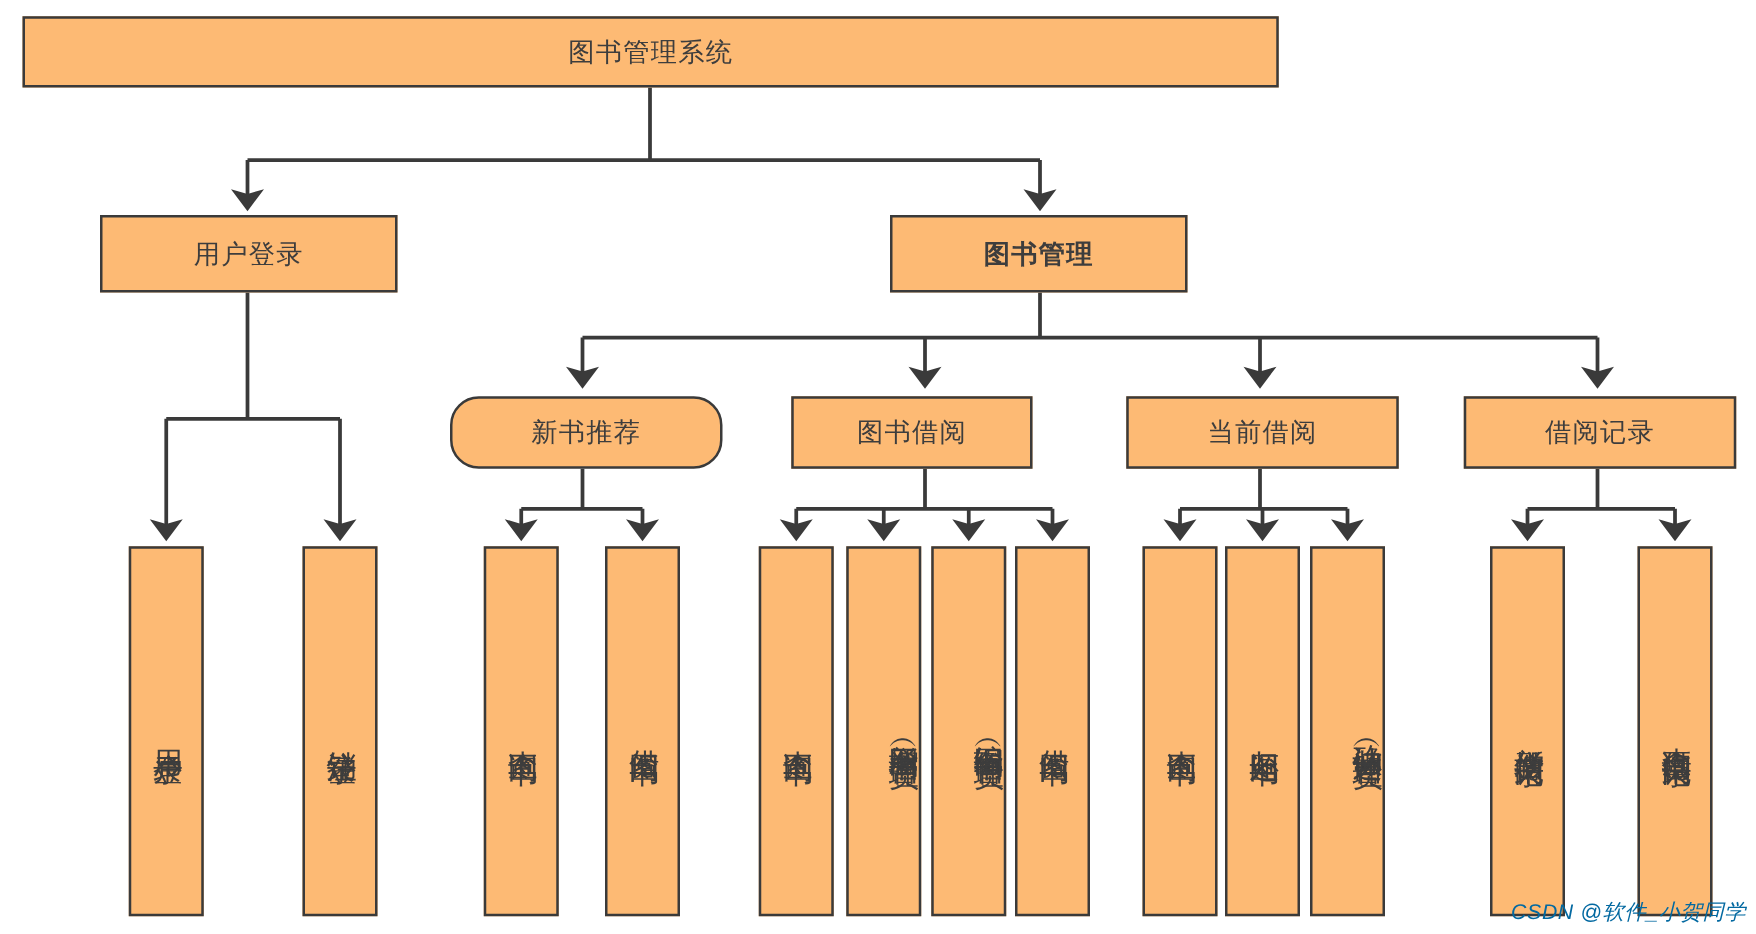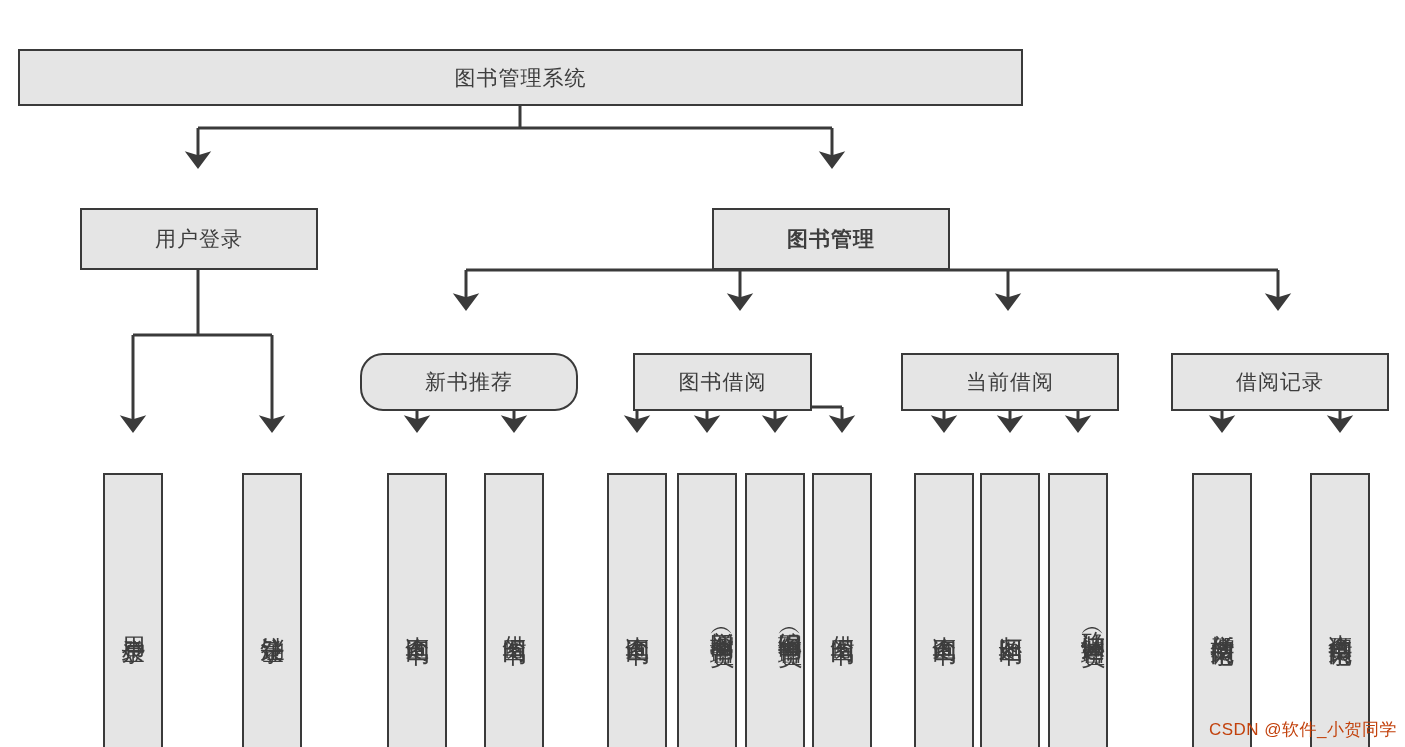--- a/index.html
+++ b/index.html
@@ -21,28 +21,27 @@
     position: absolute;
     left: 0;
     top: 0;
     width: 1405px;
     height: 747px;
     pointer-events: none;
   }
   .node {
     position: absolute;
     box-sizing: border-box;
-    background: #e5e5e5;
+    background: #fdba74;
     border: 2.5px solid #3a3a3a;
     display: flex;
     align-items: center;
     justify-content: center;
     color: #3d3d3d;
     z-index: 2;
-    margin-top: 36px;
   }
   .node-h {
     font-size: 21px;
     letter-spacing: 1px;
     white-space: nowrap;
   }
   .node-v {
     writing-mode: vertical-rl;
     text-orientation: upright;
     font-size: 24px;
@@ -54,24 +53,25 @@
     justify-content: center;
   }
   .node-v.centered {
     align-items: center;
   }
   .watermark {
     position: absolute;
     right: 8px;
     bottom: 6px;
     font-size: 17px;
-    color: #c2410c;
+    color: #0369a1;
     white-space: nowrap;
     z-index: 3;
     letter-spacing: 0.5px;
+    font-style: italic;
   }
 </style>
 </head>
 <body>
 
 <div id="canvas">
 
   <svg class="wires" viewBox="0 0 1405 747">
     <defs>
       <marker id="arrow" markerWidth="10" markerHeight="10" refX="3.2" refY="5" orient="auto" markerUnits="strokeWidth">
@@ -129,21 +129,21 @@
   <div class="node node-h" style="left:80px; top:172px; width:238px; height:62px;">
     <span>用户登录</span>
   </div>
   <div class="node node-h" style="left:712px; top:172px; width:238px; height:62px;font-weight:bold;">
     <span>图书管理</span>
   </div>
 
   <div class="node node-h" style="left:360px; top:317px; width:218px; height:58px;border-radius:23px;">
     <span>新书推荐</span>
   </div>
-  <div class="node node-h" style="left:633px; top:317px; width:179px; height:58px;">
+  <div class="node node-h" style="left:633px; top:317px; width:193px; height:58px;">
     <span>图书借阅</span>
   </div>
   <div class="node node-h" style="left:1171px; top:317px; width:218px; height:58px;">
     <span>借阅记录</span>
   </div>
   <div class="node node-h" style="left:901px; top:317px; width:218px; height:58px;">
     <span>当前借阅</span>
   </div>
 
   <div class="node node-v centered" style="left:103px; top:437px; width:60px; height:296px;">

